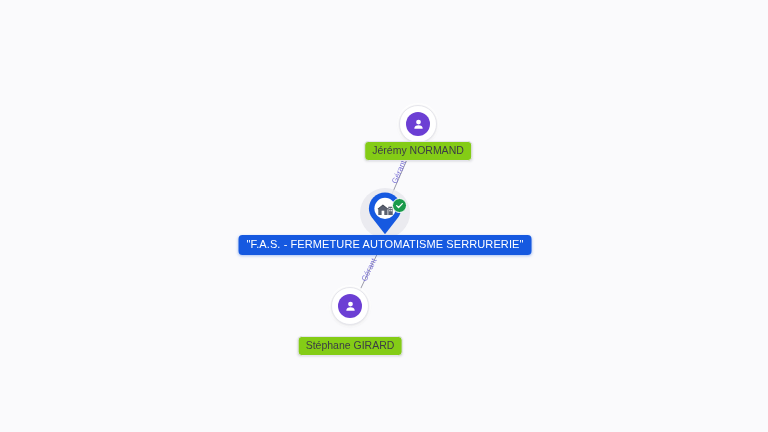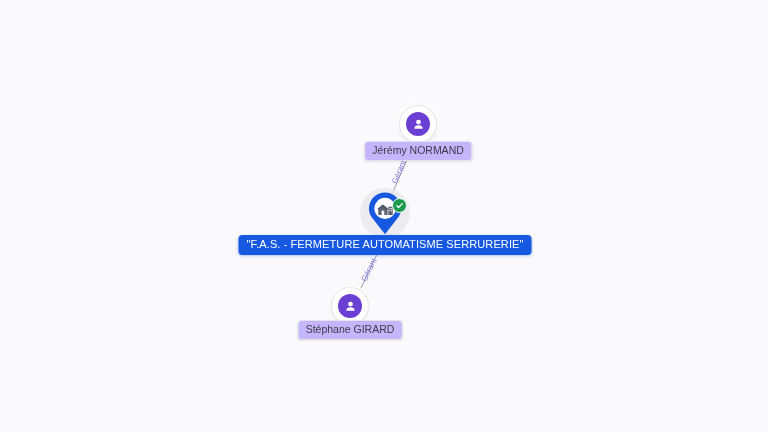--- a/index.html
+++ b/index.html
@@ -67,21 +67,21 @@
     background: #6c3fd4;
     display: flex;
     align-items: center;
     justify-content: center;
   }
   .person-avatar svg { display: block; }
 
   .node-label {
     position: absolute;
     transform: translate(-50%, 0);
-    background: #c4b5fd;
+    background: #84cc16;
     border: 1px solid #e4e4ec;
     border-radius: 4px;
     padding: 2px 7px 3px 7px;
     font-size: 10.5px;
     line-height: 13px;
     color: #3c3c46;
     white-space: nowrap;
     box-shadow: 0 1px 2px rgba(40,40,60,0.10);
   }
 
@@ -177,21 +177,21 @@
 
   <div class="person-node" id="person-node-1" style="left: 350px; top: 306px;">
     <div class="person-ring"></div>
     <div class="person-avatar">
       <svg width="15" height="15" viewBox="0 0 24 24" fill="#ffffff">
         <circle cx="12" cy="8" r="3.8"></circle>
         <path d="M12 13.2c-4 0-6.6 2.1-6.6 4.3v1.1h13.2v-1.1c0-2.2-2.6-4.3-6.6-4.3z"></path>
       </svg>
     </div>
   </div>
-  <div class="node-label" id="person-label-1" style="left: 350px; top: 320px;">Stéphane GIRARD</div>
+  <div class="node-label" id="person-label-1" style="left: 350px; top: 336px;">Stéphane GIRARD</div>
 
   <div class="company-node" id="company-node" style="left: 385px; top: 213px;">
     <div class="company-halo"></div>
     <div class="company-pin">
       <svg width="38" height="45" viewBox="0 0 38 45">
         <path d="M19 1.6C10.1 1.6 2.9 8.7 2.9 17.5c0 3.3 1.1 6.4 3 8.9L19 43.2l13.1-16.8c1.9-2.5 3-5.6 3-8.9C35.1 8.7 27.9 1.6 19 1.6z" fill="#1659e0"></path>
         <circle cx="19" cy="17.4" r="10.6" fill="#ffffff"></circle>
       </svg>
     </div>
     <div class="company-pin" style="left:-19px; top:-22px; display:flex; align-items:flex-start; justify-content:center;">

